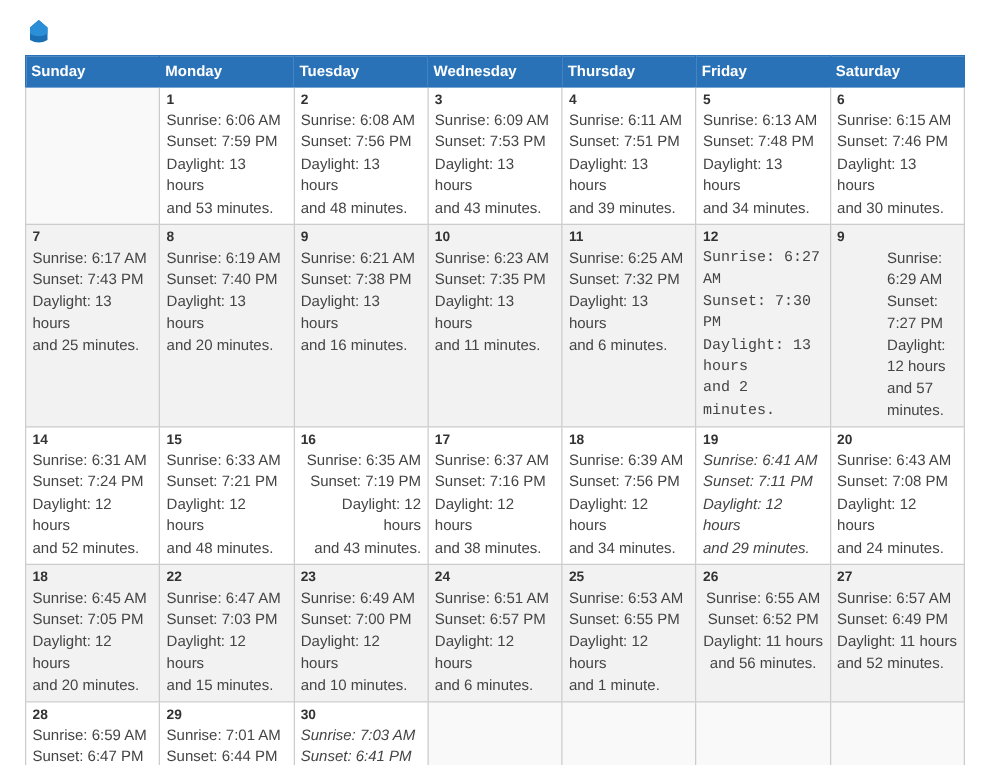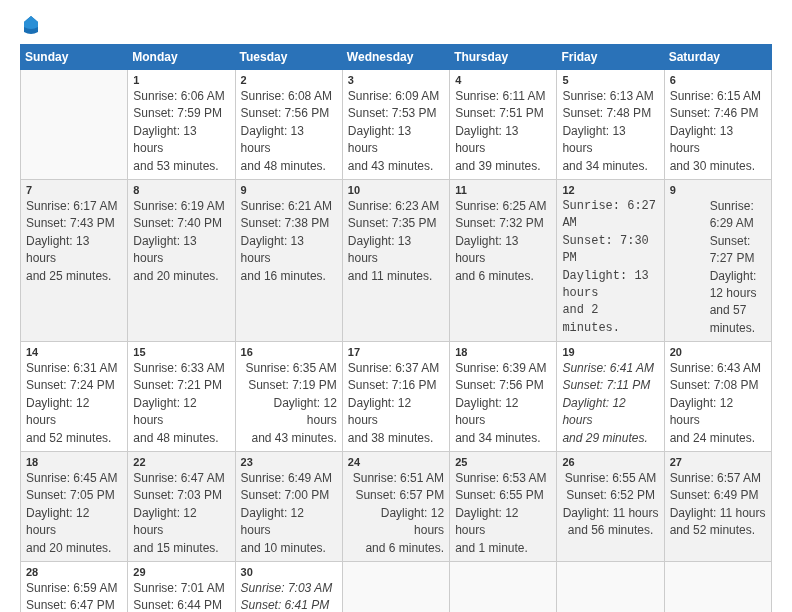--- a/index.html
+++ b/index.html
@@ -297,21 +297,21 @@
           </td>
           <td>
             <span class="day-num">23</span>
             <div class="day-info" style="white-space: pre-line;">Sunrise: 6:49 AM
 Sunset: 7:00 PM
 Daylight: 12 hours
 and 10 minutes.</div>
           </td>
           <td>
             <span class="day-num">24</span>
-            <div class="day-info" style="white-space: pre-line; text-align: right;">Sunrise: 6:51 AM
+            <div class="day-info" style="white-space: pre-line;">Sunrise: 6:51 AM
 Sunset: 6:57 PM
 Daylight: 12 hours
 and 6 minutes.</div>
           </td>
           <td>
             <span class="day-num">25</span>
             <div class="day-info" style="white-space: pre-line;">Sunrise: 6:53 AM
 Sunset: 6:55 PM
 Daylight: 12 hours
 and 1 minute.</div>

